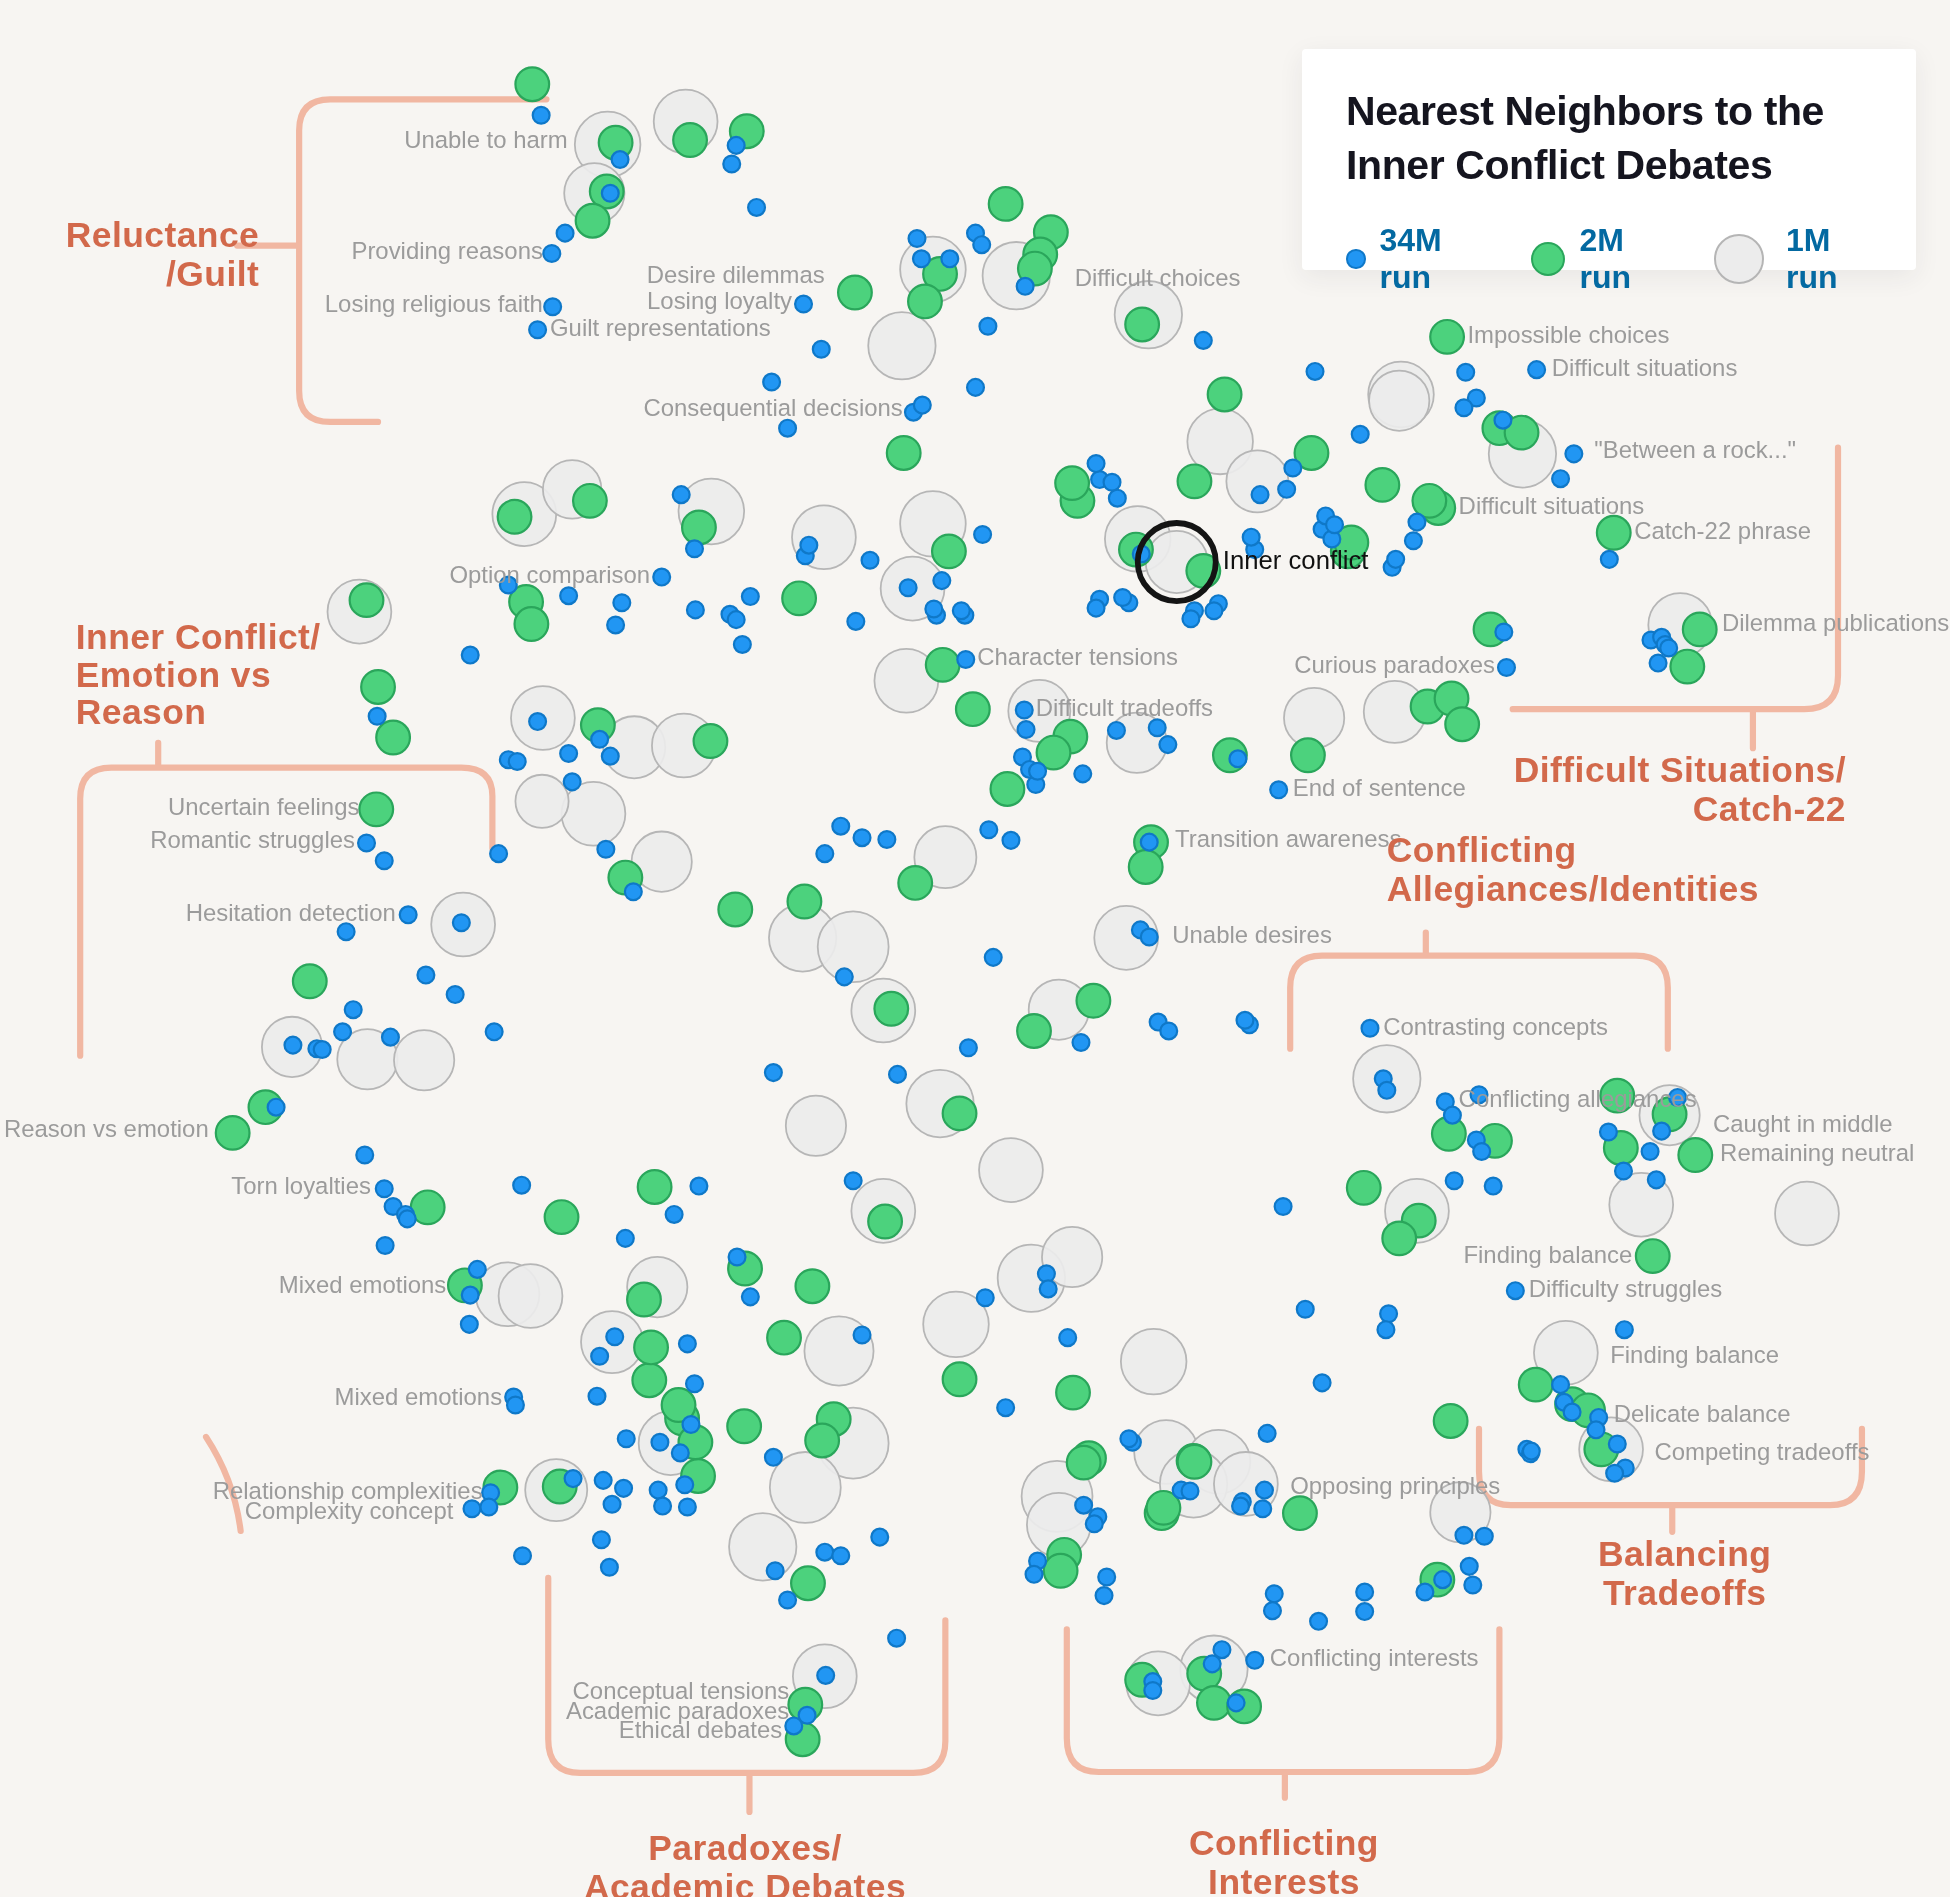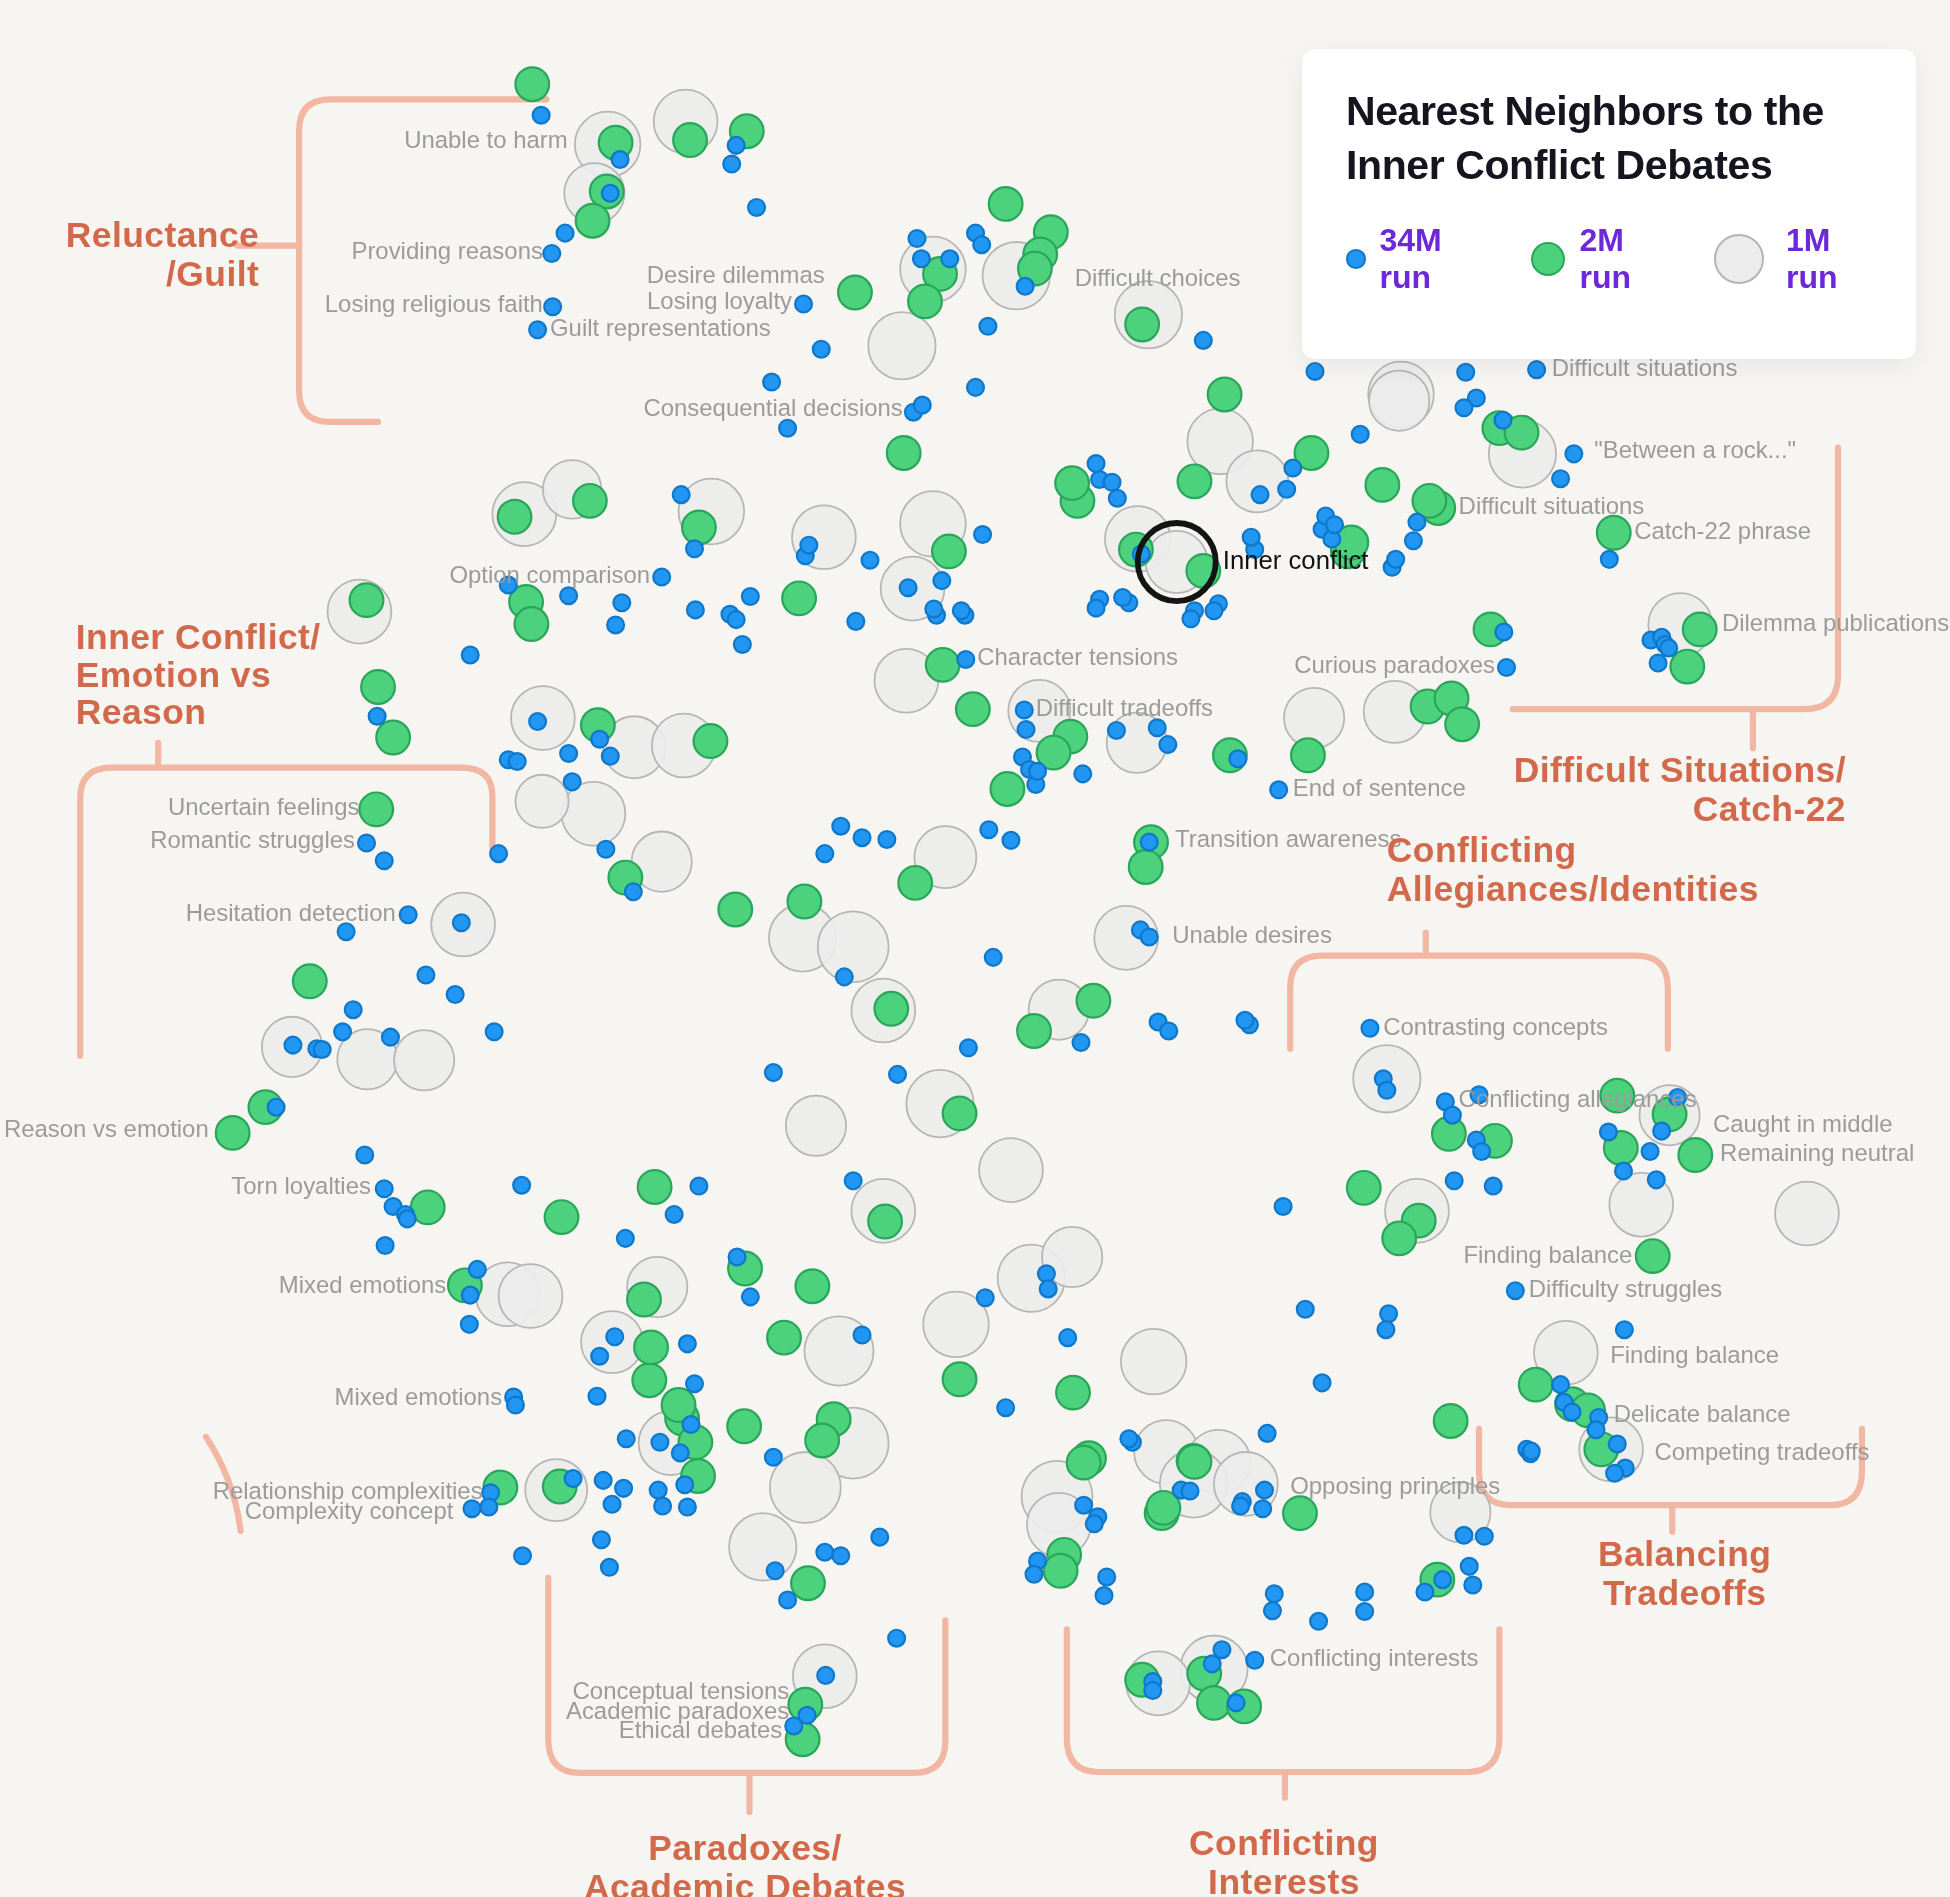--- a/index.html
+++ b/index.html
@@ -7,33 +7,33 @@
     width:1951px;height:1897px;
     background:#f7f5f2;
     font-family:"Liberation Sans","DejaVu Sans",sans-serif;
     position:relative;
     overflow:hidden;
   }
   #plot-wrap{position:absolute;left:0;top:0;width:1951px;height:1897px;}
   svg{display:block;}
   .legend-card{
     position:absolute;
-    left:1302px;top:49px;width:614px;height:310px;
-    background:#ffffff;border-radius:13px;
+    left:1302px;top:49px;width:614px;height:221px;
+    background:#ffffff;border-radius:4px;
     box-shadow:0 7px 26.6px rgba(40,40,60,.07);
     box-sizing:border-box;
     padding:35px 44px 0 44px;
   }
   .legend-title{
     font-size:41px;line-height:1.32;font-weight:800;
     color:#15151f;letter-spacing:-0.4px;
   }
   .legend-row{
     margin-top:30px;display:flex;align-items:center;gap:0;
-    color:#6d28d9;font-size:32px;font-weight:600;
+    color:#0369a1;font-size:32px;font-weight:600;
   }
   .legend-item{display:flex;align-items:center;margin-right:46px;}
   .legend-item:last-child{margin-right:0;gap:8px;}
   .sw{border-radius:50%;box-sizing:border-box;margin-right:14px;flex:0 0 auto;}
   .sw-blue{width:19.5px;height:19.5px;background:#2196f3;border:2.7px solid #0f78c8;}
   .sw-green{width:34px;height:34px;background:#4cd27d;border:2.7px solid #2aa65b;}
   .sw-gray{width:50px;height:50px;background:#ececec;border:2.7px solid #b5b5b5;}
 </style>
 </head>
 <body>

